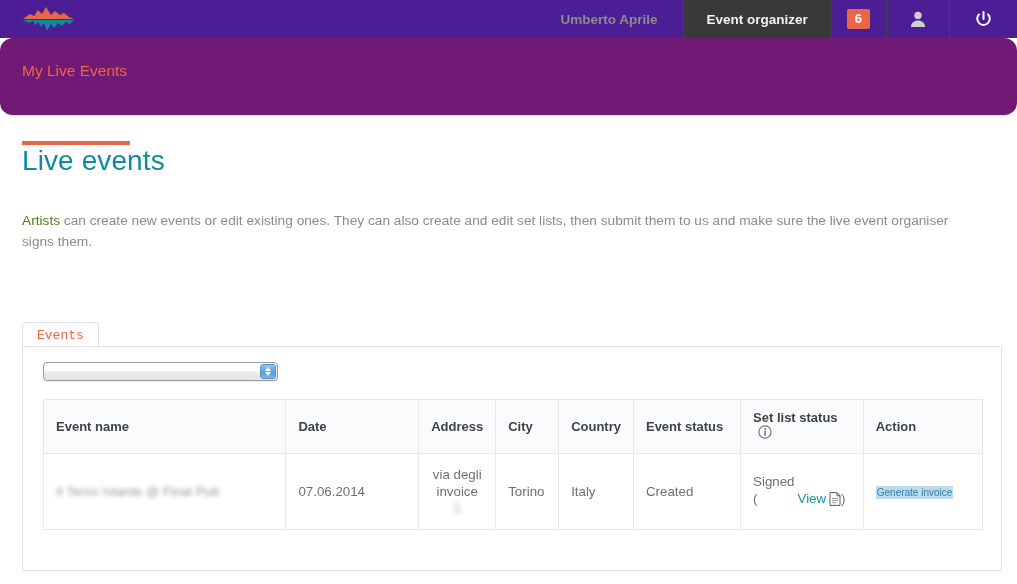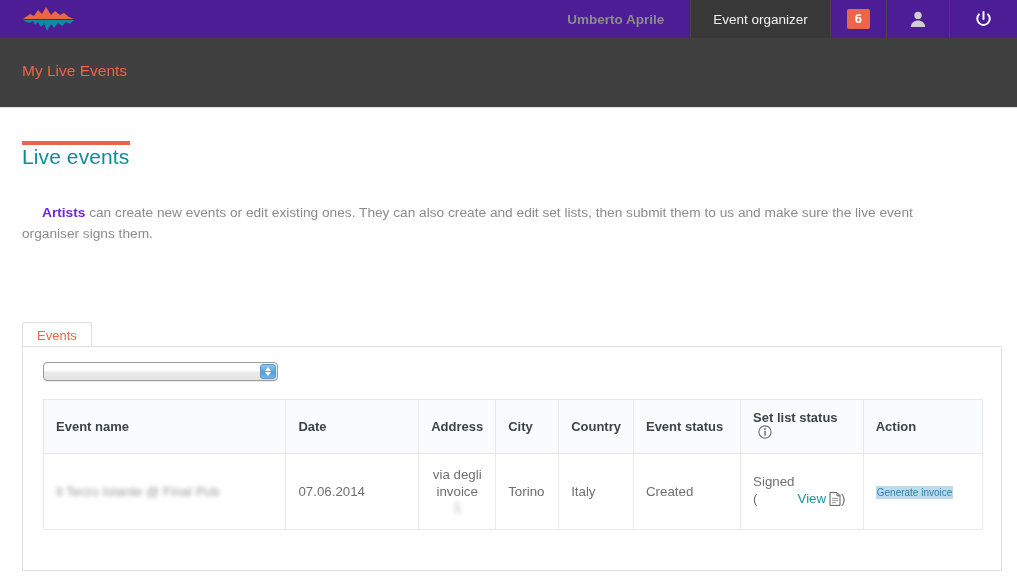--- a/index.html
+++ b/index.html
@@ -26,74 +26,75 @@
   .topbar-spacer { flex: 1 1 auto; }
   .tb-cell {
     display: flex; align-items: center; justify-content: center;
     padding: 0 18px;
     border-left: 1px solid #3f3f3f;
     font-size: 13.5px;
     height: 38px;
   }
   .tb-user { color: #8c8c8c; font-weight: bold; padding: 0 26px; border-left: none; }
   .tb-role {
-    color: #f2f2f2; font-weight: normal; background: #383838;
+    color: #f2f2f2; font-weight: bold; background: #383838;
     padding: 0 22px;
     border-left: 1px solid #454545;
     border-right: 1px solid #454545;
   }
   .tb-badge-cell { padding: 0 16px; border-left: none; border-right: 1px solid #454545; }
   .badge {
     background: #ec6547; color: #ffffff;
     font-size: 13px; font-weight: bold;
     border-radius: 2px;
     padding: 3px 8px 4px 8px;
     line-height: 1;
     min-width: 20px; text-align: center;
   }
   .tb-icon-cell { padding: 0 22px; border-left: none; border-right: 1px solid #454545; }
   .tb-icon-cell.last { border-right: none; padding: 0 24px; }
   .ic { display: block; }
 
   
   .navrow {
     position: absolute; top: 38px; left: 0;
-    width: 1017px; height: 70px;
-    background: #404040;
+    width: 1017px; height: 78px;
+    background: #701a75;
     border-bottom: 1px solid #e3e3e3;
+    border-radius: 13px;
   }
   .navtab {
     position: absolute; left: 22px; top: 24px;
     font-size: 15.5px; color: #ec6547;
     padding-bottom: 20px;
   }
   .navtab-underline {
     position: absolute; left: 22px; top: 103px;
     width: 108px; height: 4px; background: #ec6547;
   }
 
   
   .content { position: absolute; top: 108px; left: 0; width: 1017px; }
   h1.page-title {
     margin: 0; padding: 37px 0 0 22px;
-    font-size: 21px; font-weight: normal; color: #0d8ba1;
+    font-size: 28px; font-weight: normal; color: #0d8ba1;
     letter-spacing: 0.1px;
   }
   .para {
     margin: 0; padding: 0 18px 0 22px;
     font-size: 13.7px; line-height: 21px; color: #8b8b8b;
     max-width: 985px;
   }
-  .para b { color: #6d28d9; font-weight: bold; margin-left: 20px; }
+  .para b { color: #4d7c0f; font-weight: normal; }
   .para.p1 { padding-top: 33px; }
   .para.p2 { padding-top: 24px; }
 
   
   .panel-area { position: absolute; top: 322px; left: 22px; width: 980px; }
-  .panel-tabs { height: 24px; position: relative; }
+  .panel-tabs { height: 24px; position: relative; font-family: Liberation Mono, monospace; }
   .ptab {
     position: absolute; left: 0; top: 0;
     padding: 5px 14px 6px 14px;
     font-size: 13px; color: #ec6547;
     background: #ffffff;
     border: 1px solid #e0e0e0;
     border-bottom: none;
     border-top-left-radius: 3px; border-top-right-radius: 3px;
   }
   .panel {

